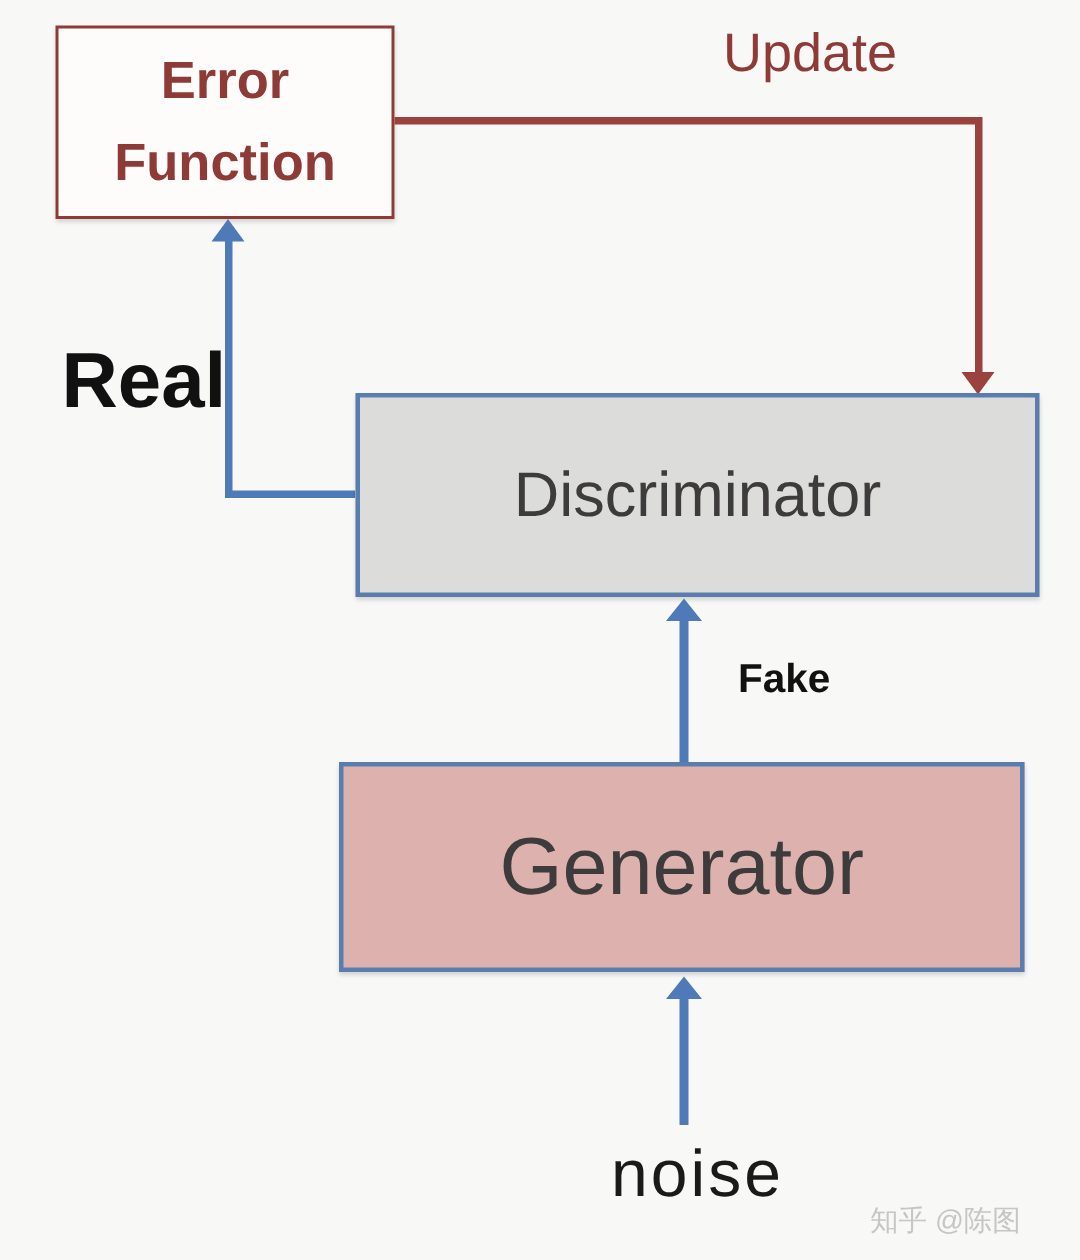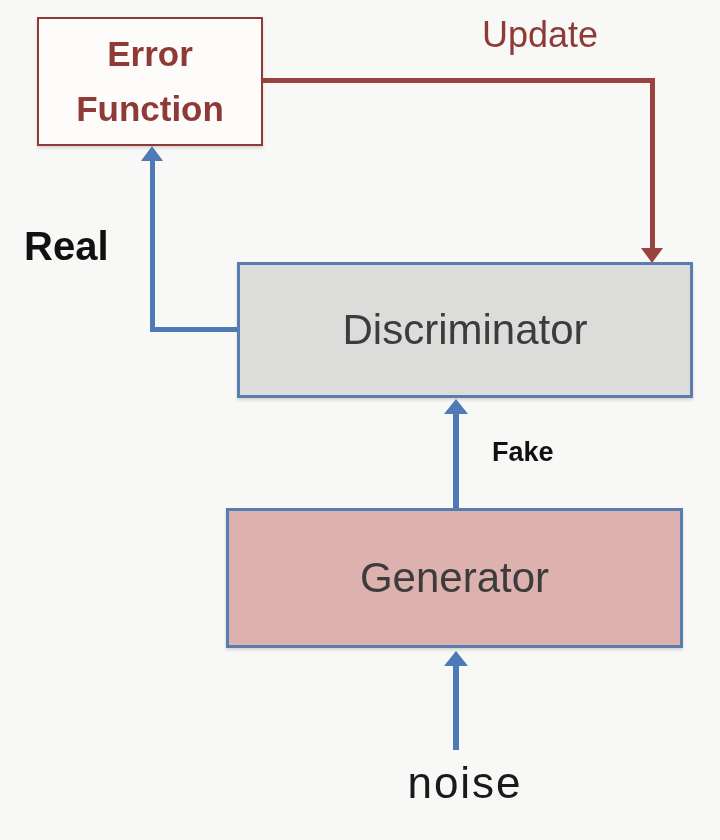--- a/index.html
+++ b/index.html
@@ -49,36 +49,36 @@
     border: 3px solid var(--node-border);
     color: var(--node-text);
     font-size: 42px;
     font-weight: 500;
   }
   .gen-box {
     left: 226px; top: 508px; width: 457px; height: 140px;
     background: var(--gen-fill);
     border: 3px solid var(--node-border);
     color: var(--node-text);
-    font-size: 42px;
+    font-size: 54px;
     font-weight: 500;
   }
   .edge-label {
     position: absolute;
     font-weight: 600;
     color: var(--label-black);
   }
   .update-label {
     left: 455px; top: 14px; width: 170px;
     text-align: center;
     font-size: 36px;
     font-weight: 400;
     color: var(--error-text);
   }
-  .real-label { left: 24px;  top: 224px; font-size: 40px; }
+  .real-label { left: 41px;  top: 224px; font-size: 52px; }
   .fake-label { left: 492px; top: 437px; font-size: 27px; }
   .noise-label {
     position: absolute;
     left: 340px; top: 758px; width: 250px;
     text-align: center;
     font-size: 44px;
     font-weight: 400;
     letter-spacing: 2px;
     color: #1a1a1a;
   }
@@ -153,14 +153,15 @@
 
   <div class="node gen-box">
     <span>Generator</span>
   </div>
 
   <div class="line blue noise-v"></div>
   <div class="arrowhead arrow-up-noise"></div>
 
   <div class="noise-label">noise</div>
 
+  <div class="watermark">知乎 @陈图</div>
 
 </div>
 
 </body></html>

